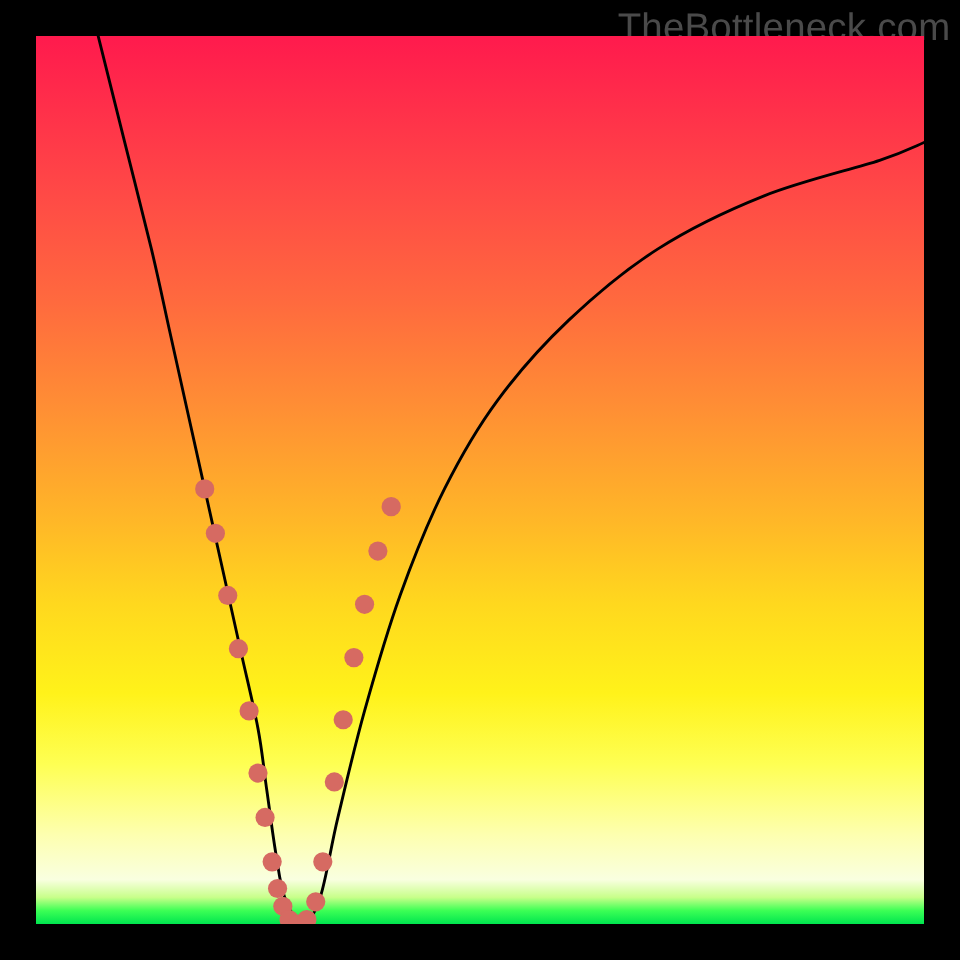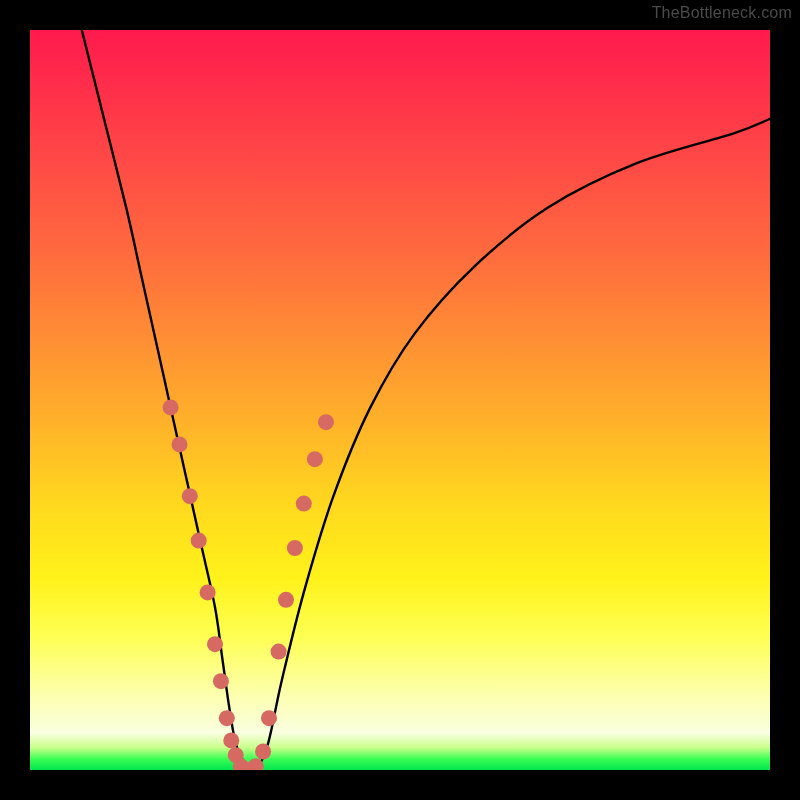--- a/index.html
+++ b/index.html
@@ -41,21 +41,21 @@
       #c8ff8a 97%,
       #3cff55 98.5%,
       #00e54f 100%
     );
   }
   .watermark {
     position: absolute;
     top: 4px;
     right: 8px;
     color: #4a4a4a;
-    font-size: 16px;
+    font-size: 32px;
     font-weight: 400;
     letter-spacing: 0.2px;
   }
   svg.curve {
     position: absolute;
     left: 0;
     top: 0;
     width: 740px;
     height: 740px;
   }

